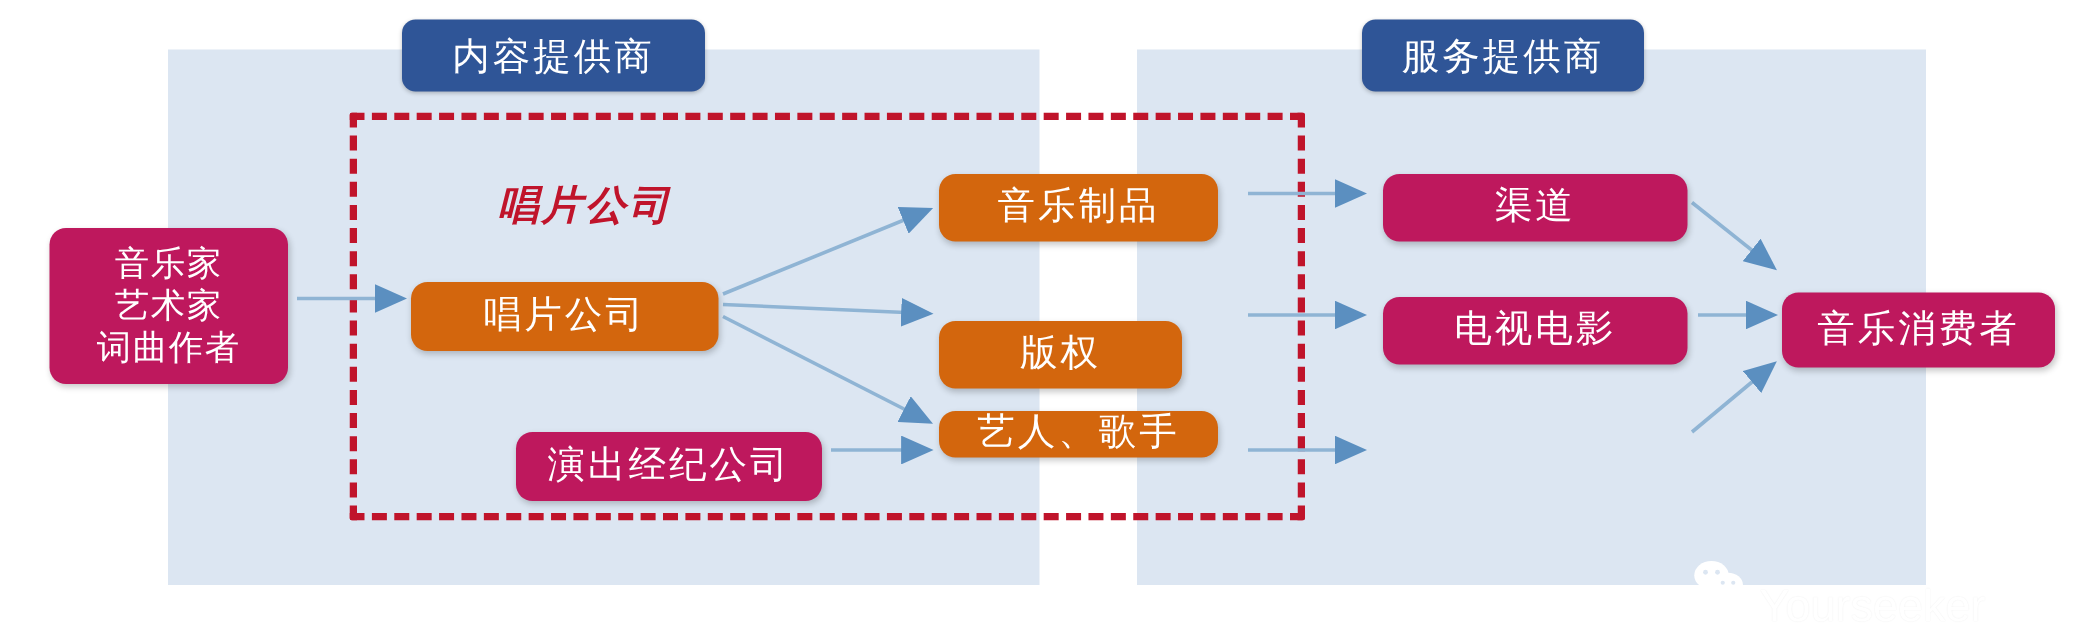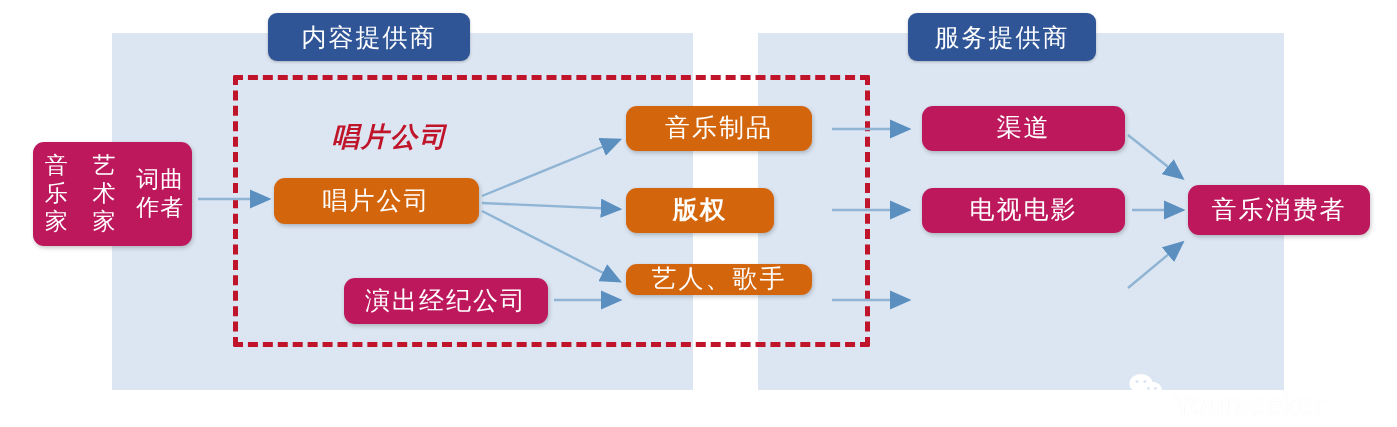--- a/index.html
+++ b/index.html
@@ -57,30 +57,31 @@
     align-items:center;
     justify-content:center;
     text-align:center;
     color:#ffffff;
     border-radius:11px;
     font-size:25px;
     letter-spacing:2px;
     line-height:1.22;
     box-shadow:1px 2px 4px rgba(0,0,0,.22);
     box-sizing:border-box;
+    margin-top:10px;
   }
   .node.gray{   background:#be185d; }
   .node.orange{ background:#d3660d; }
 
   #node-creators{ left:33px;  top:142px; width:159px; height:104px;
-                  flex-direction:row; font-size:23px; letter-spacing:1px;}
+                  flex-direction:column; font-size:23px; letter-spacing:1px;}
   #node-label{ left:274px; top:178px; width:205px; height:46px; }
   #node-agency{ left:344px; top:278px; width:204px; height:46px; }
   #node-products{ left:626px; top:106px; width:186px; height:45px; }
-  #node-copyright{ left:626px; top:188px; width:148px; height:45px;font-weight:bold; }
+  #node-copyright{ left:626px; top:204px; width:162px; height:45px; }
   #node-artists{ left:626px; top:264px; width:186px; height:31px; }
   #node-channel{ left:922px; top:106px; width:203px; height:45px; }
   #node-tvfilm{ left:922px; top:188px; width:203px; height:45px; }
   #node-adshows{ left:922px; top:277px; width:203px; height:45px; }
   #node-consumers{ left:1188px; top:185px; width:182px; height:50px; }
 
   
   #core-hub-label{
     position:absolute;
     left:332px; top:119px;

